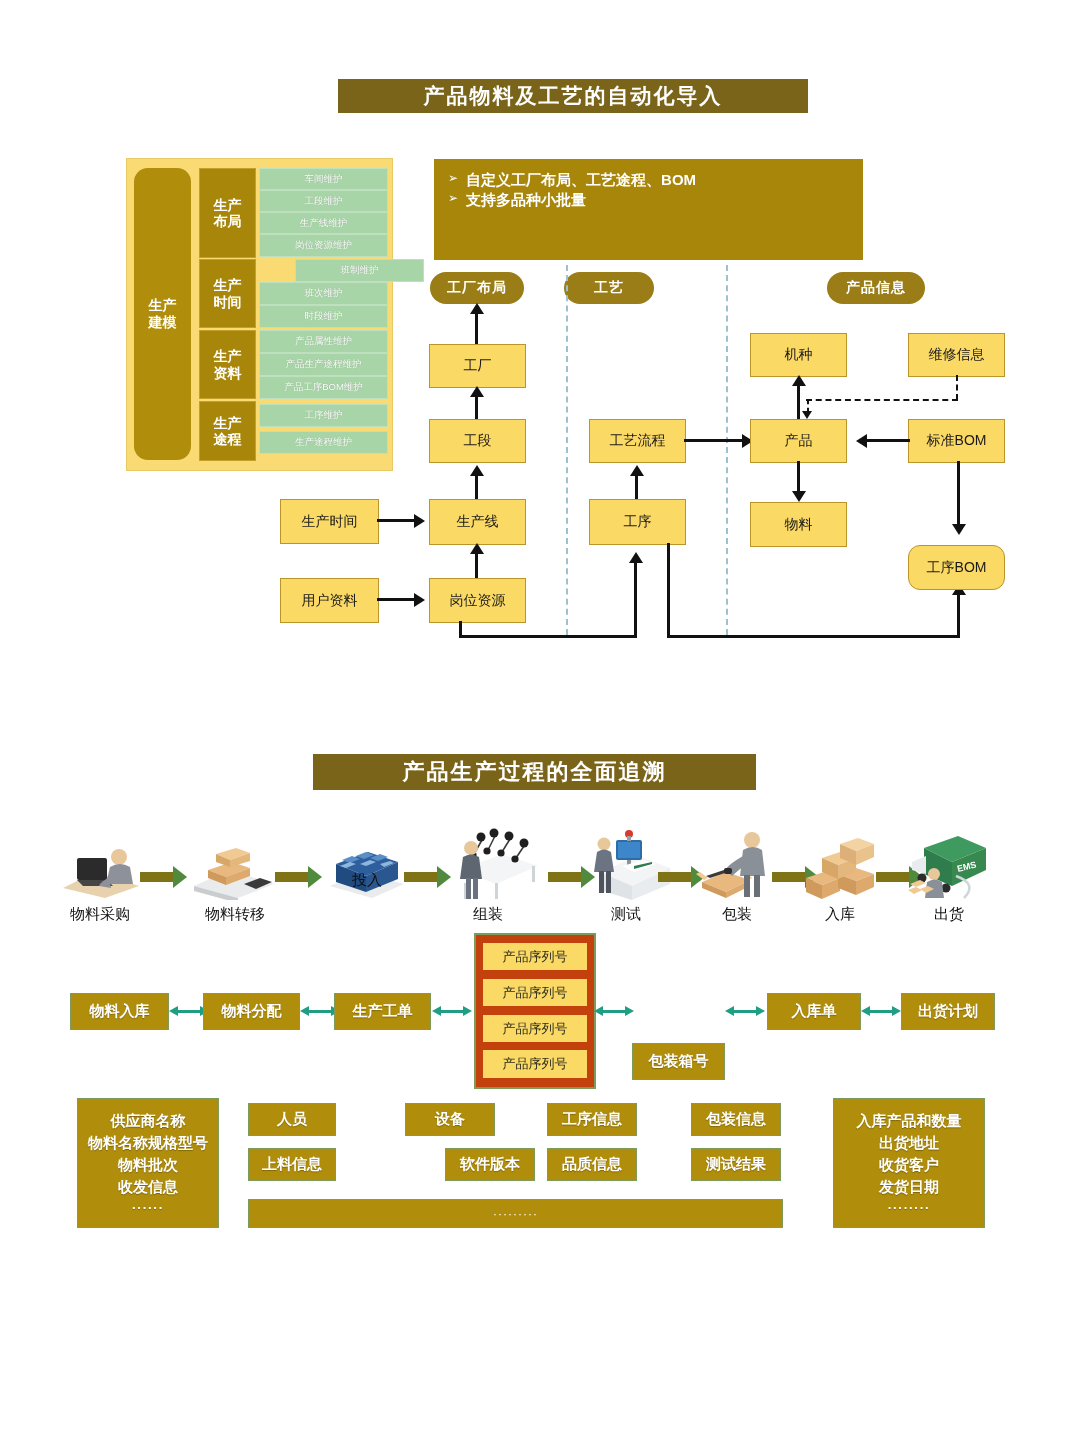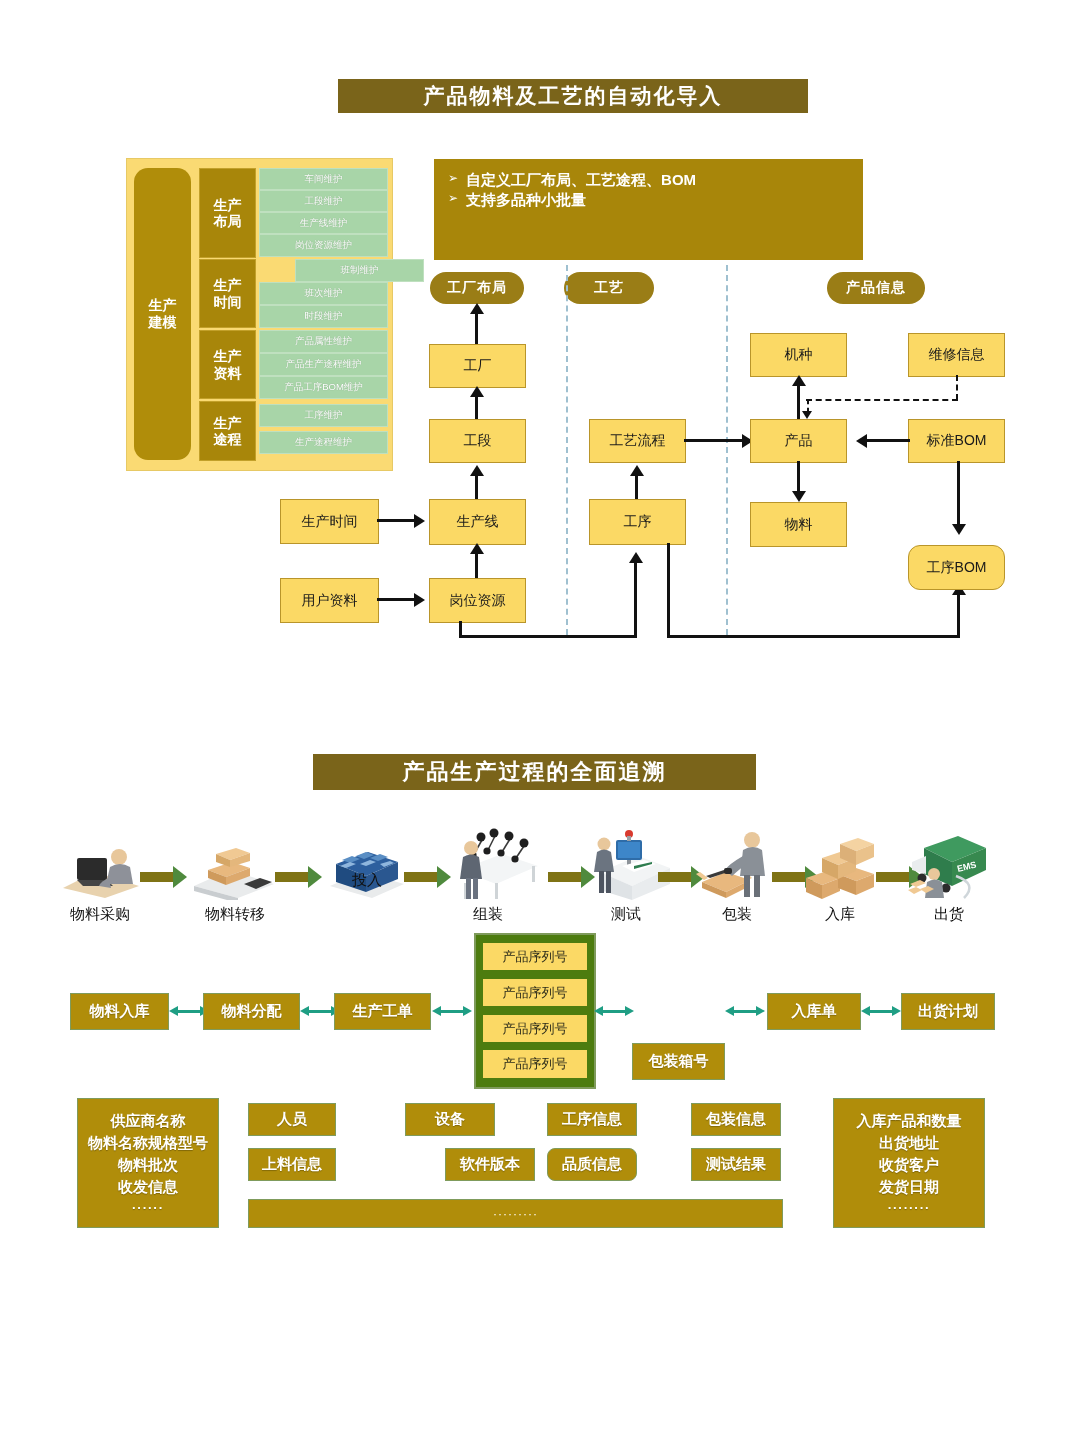--- a/index.html
+++ b/index.html
@@ -69,21 +69,21 @@
         color:#fff;font-size:15px;font-weight:bold;
         text-shadow:0 1px 1px rgba(0,0,0,.25);}
   .tarrow{position:absolute;height:3px;background:#1f9e84;}
   .tarrow:before{content:"";position:absolute;left:-8px;top:-4px;width:0;height:0;
         border-top:5.5px solid transparent;border-bottom:5.5px solid transparent;
         border-right:9px solid #1f9e84;}
   .tarrow:after{content:"";position:absolute;right:-8px;top:-4px;width:0;height:0;
         border-top:5.5px solid transparent;border-bottom:5.5px solid transparent;
         border-left:9px solid #1f9e84;}
 
-  .snstack{position:absolute;background:#4d7c0f;border:2px solid #7f9b5c;}
+  .snstack{position:absolute;background:#c2410c;border:2px solid #7f9b5c;}
   .sn{position:absolute;background:#fbd965;display:flex;align-items:center;
       justify-content:center;font-size:13px;color:#2b2b1a;}
 
   .dbox{position:absolute;background:#b08d0a;border:1.5px solid #7f9b5c;
         color:#fff;display:flex;flex-direction:column;align-items:center;
         justify-content:center;font-size:15px;font-weight:bold;gap:3px;
         text-shadow:0 1px 1px rgba(0,0,0,.28);}
   .dbox .dots{font-size:13px;letter-spacing:1px;}
   .wbar{position:absolute;background:#b08d0a;border:1.5px solid #7f9b5c;
         color:#fff;display:flex;align-items:center;justify-content:center;
@@ -420,21 +420,21 @@
   <div class="dots">······</div>
 </div>
 
 <div class="gbox" style="left:248px;top:1103px;width:86px;height:31px;">人员</div>
 <div class="gbox" style="left:248px;top:1148px;width:86px;height:31px;">上料信息</div>
 
 <div class="gbox" style="left:405px;top:1103px;width:88px;height:31px;">设备</div>
 <div class="gbox" style="left:405px;top:1148px;width:88px;height:31px;margin-left:40px;">软件版本</div>
 
 <div class="gbox" style="left:547px;top:1103px;width:88px;height:31px;">工序信息</div>
-<div class="gbox" style="left:547px;top:1148px;width:88px;height:31px;border-radius:8px;">品质信息</div>
+<div class="gbox" style="left:547px;top:1148px;width:88px;height:31px;">品质信息</div>
 
 <div class="gbox" style="left:691px;top:1103px;width:88px;height:31px;">包装信息</div>
 <div class="gbox" style="left:691px;top:1148px;width:88px;height:31px;">测试结果</div>
 
 <div class="wbar" style="left:248px;top:1199px;width:533px;height:27px;">·········</div>
 
 <div class="dbox" style="left:833px;top:1098px;width:150px;height:128px;">
   <div>入库产品和数量</div>
   <div>出货地址</div>
   <div>收货客户</div>

